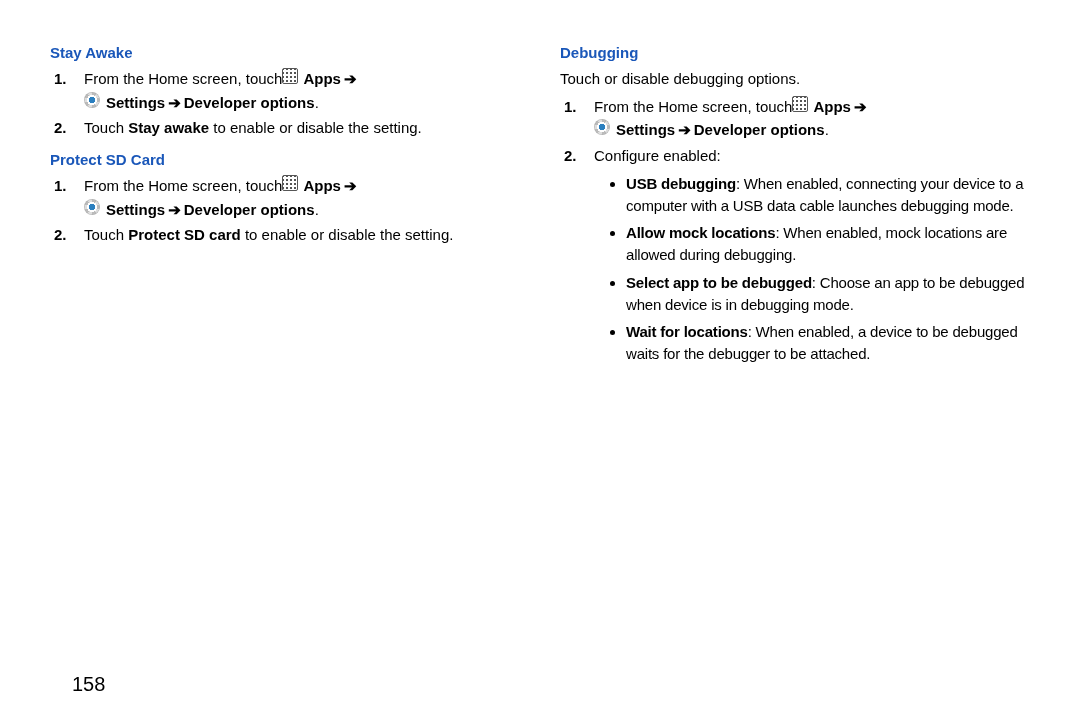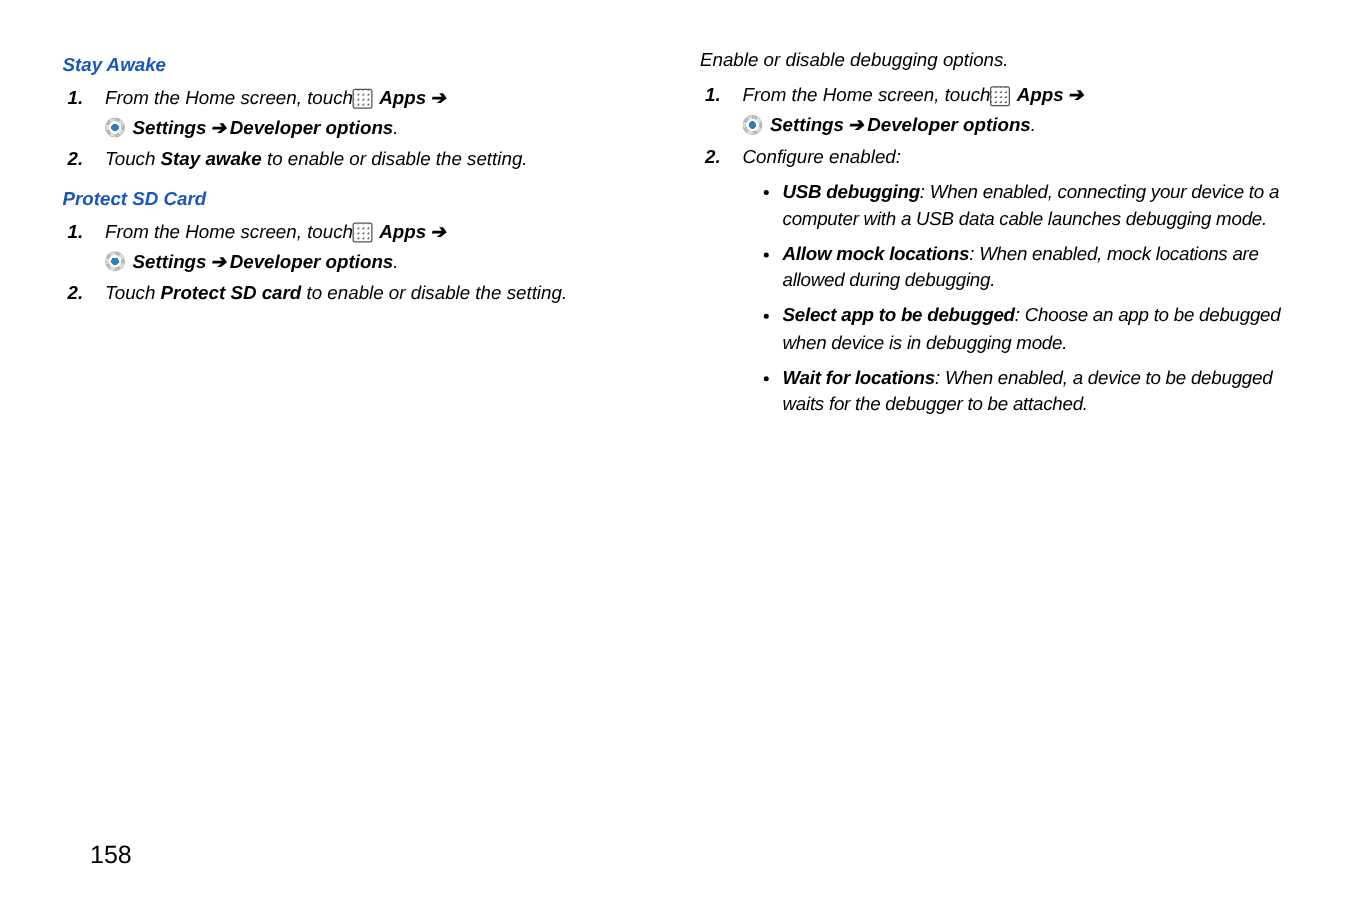--- a/index.html
+++ b/index.html
@@ -9,21 +9,20 @@
     height: 720px;
     font-family: Arial, Helvetica, sans-serif;
     background: #fff;
     color: #000;
     position: relative;
   }
   .page {
     padding: 38px 50px 0 50px;
     display: flex;
     gap: 40px;
-    font-style: italic;
   }
   .column {
     flex: 1;
     font-size: 15px;
     line-height: 1.45;
   }
   .section-title {
     color: #1a57b9;
     font-weight: bold;
     font-size: 15px;
@@ -41,21 +40,20 @@
     position: relative;
     margin: 4px 0;
   }
   ol.steps > li .num {
     position: absolute;
     left: -30px;
     font-weight: bold;
   }
   .nav-line {
     display: flex;
-    align-items: center;
     flex-wrap: wrap;
     margin: 2px 0 2px 0;
   }
   .nav-line .lbl {
     font-weight: bold;
   }
   .arrow {
     font-weight: bold;
     padding: 0 3px;
   }
@@ -153,21 +151,22 @@
         </span>
       </li>
       <li>
         <span class="num">2.</span>
         <span>Touch </span><span class="b">Protect SD card</span><span> to enable or disable the setting.</span>
       </li>
     </ol>
   </div>
 
   <div class="column">
-    <p class="desc">Enable or disable debugging options.</p>
+    <div class="section-title">Debugging</div>
+    <p class="desc">Touch or disable debugging options.</p>
     <ol class="steps">
       <li>
         <span class="num">1.</span>
         <span class="nav-line">
           <span>From the Home screen, touch </span>
           <span class="apps-icon"></span>
           <span class="lbl">Apps</span>
           <span class="arrow">➔</span>
         </span>
         <span class="nav-line">

